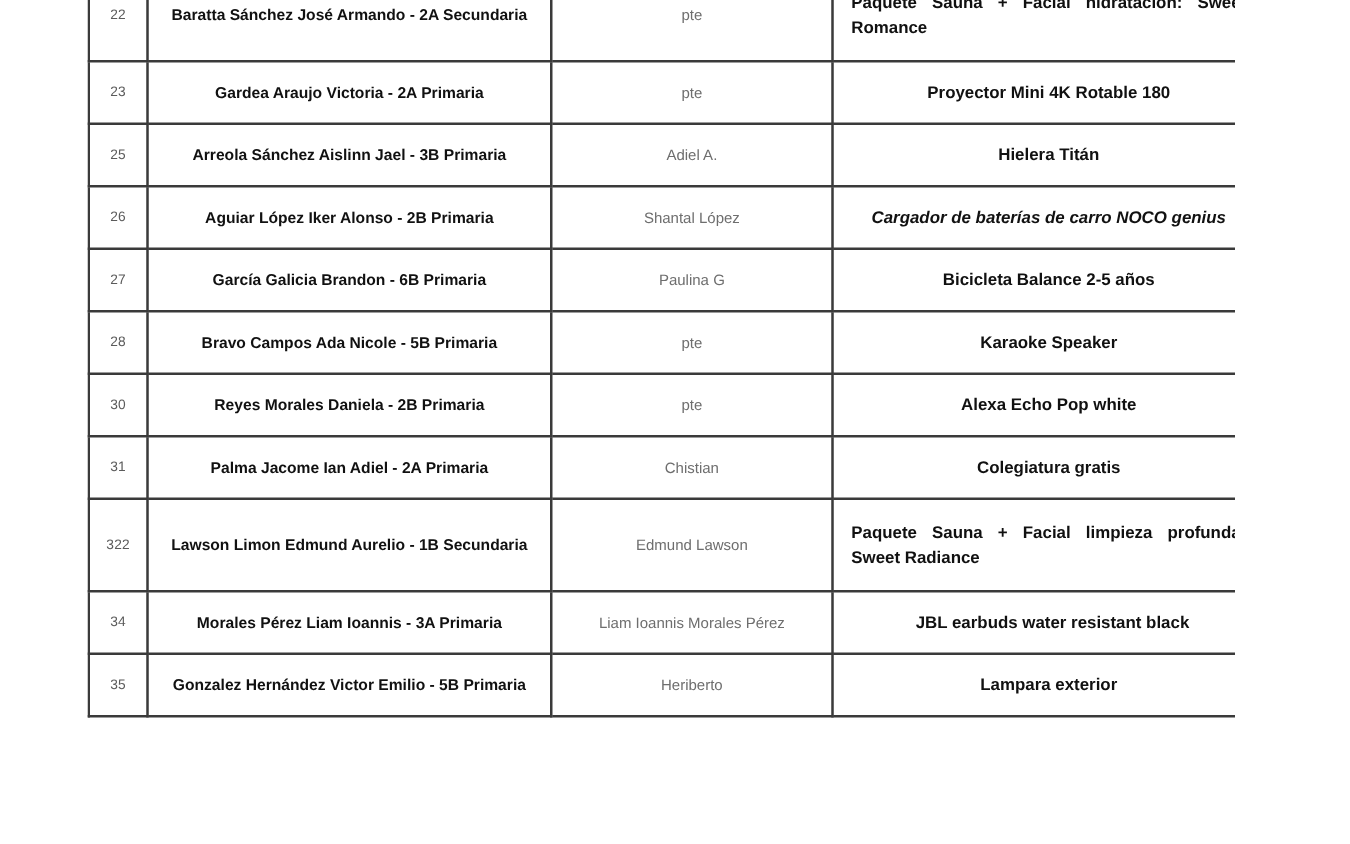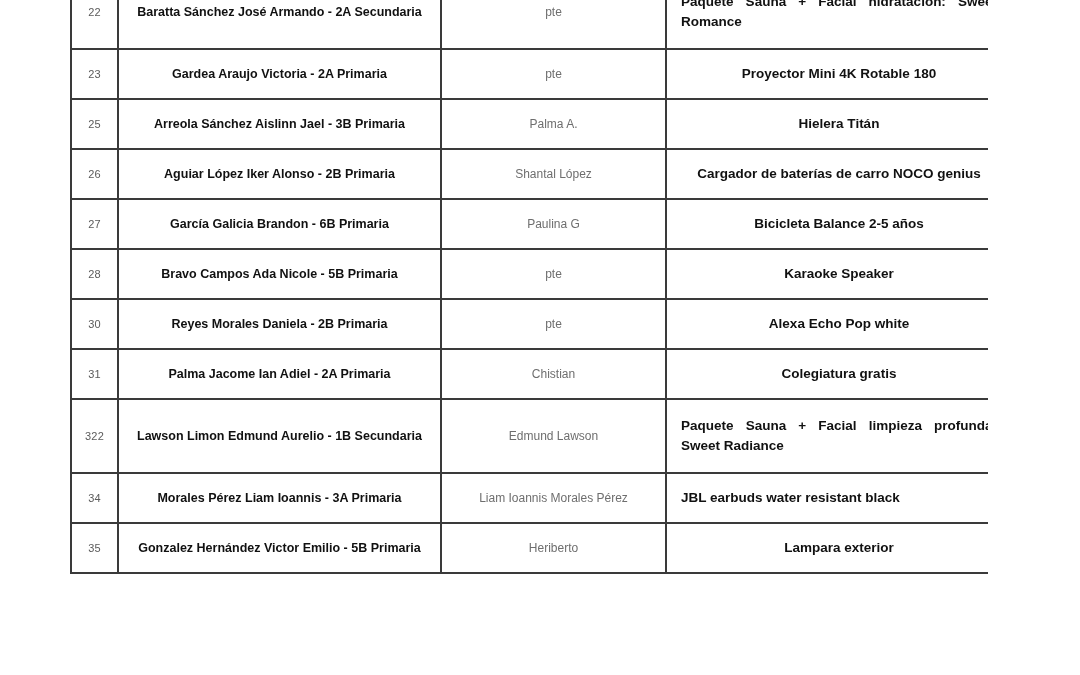--- a/index.html
+++ b/index.html
@@ -96,23 +96,24 @@
     text-align: justify;
     text-align-last: left;
     padding-left: 14px;
     padding-right: 14px;
   }
 
   
   td.cell-prize.prize-wide {
     padding-left: 12px;
     padding-right: 12px;
+    font-style: italic;
   }
   td.cell-prize.prize-left {
-    text-align: left;
+    text-align: center;
     padding-left: 14px;
   }
 
   
   tr.row-std td   { height: 50px; border-radius: 14px; }
   tr.row-tall td  { height: 74px; }
 </style>
 </head>
 <body>
 
@@ -135,21 +136,21 @@
             </tr>
             <tr class="row-std">
               <td class="cell-num">23</td>
               <td class="cell-name">Gardea Araujo Victoria - 2A Primaria</td>
               <td class="cell-ref">pte</td>
               <td class="cell-prize">Proyector Mini 4K Rotable 180</td>
             </tr>
             <tr class="row-std">
               <td class="cell-num">25</td>
               <td class="cell-name">Arreola Sánchez Aislinn Jael - 3B Primaria</td>
-              <td class="cell-ref">Palma A.</td>
+              <td class="cell-ref">Adiel A.</td>
               <td class="cell-prize">Hielera Titán</td>
             </tr>
             <tr class="row-std">
               <td class="cell-num">26</td>
               <td class="cell-name">Aguiar López Iker Alonso - 2B Primaria</td>
               <td class="cell-ref">Shantal López</td>
               <td class="cell-prize prize-wide">Cargador de baterías de carro NOCO genius</td>
             </tr>
             <tr class="row-std">
               <td class="cell-num">27</td>

